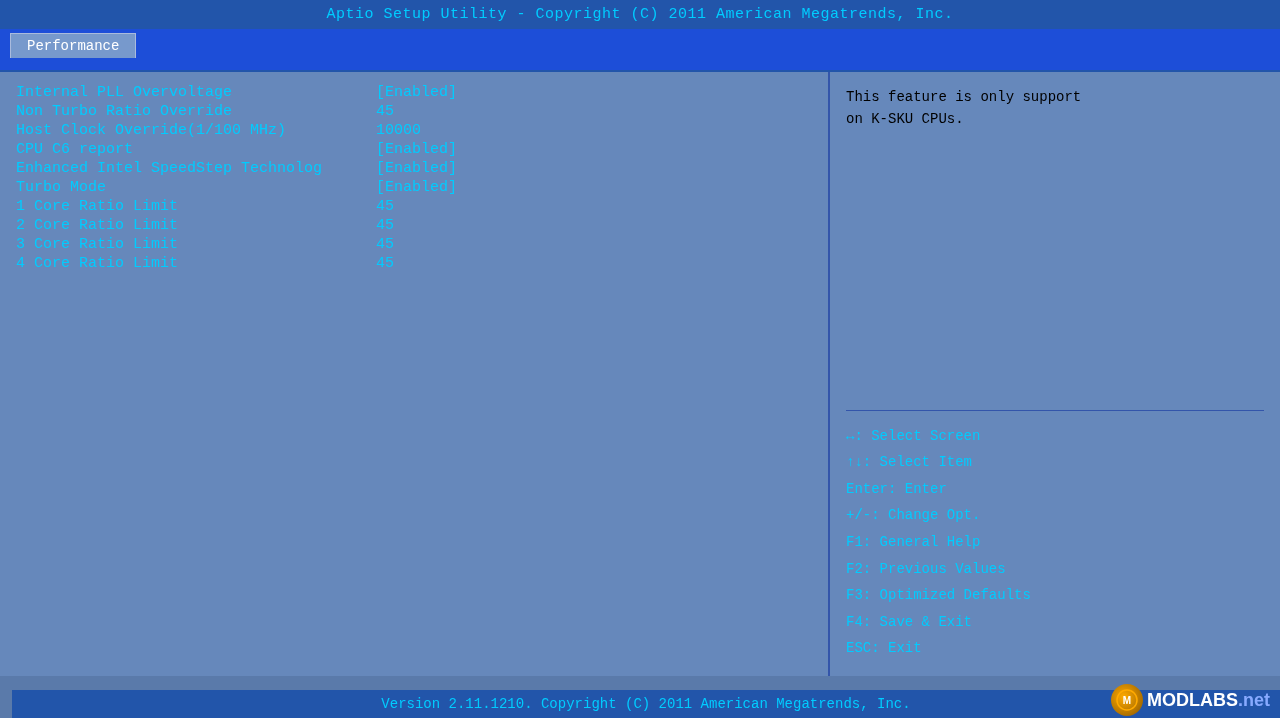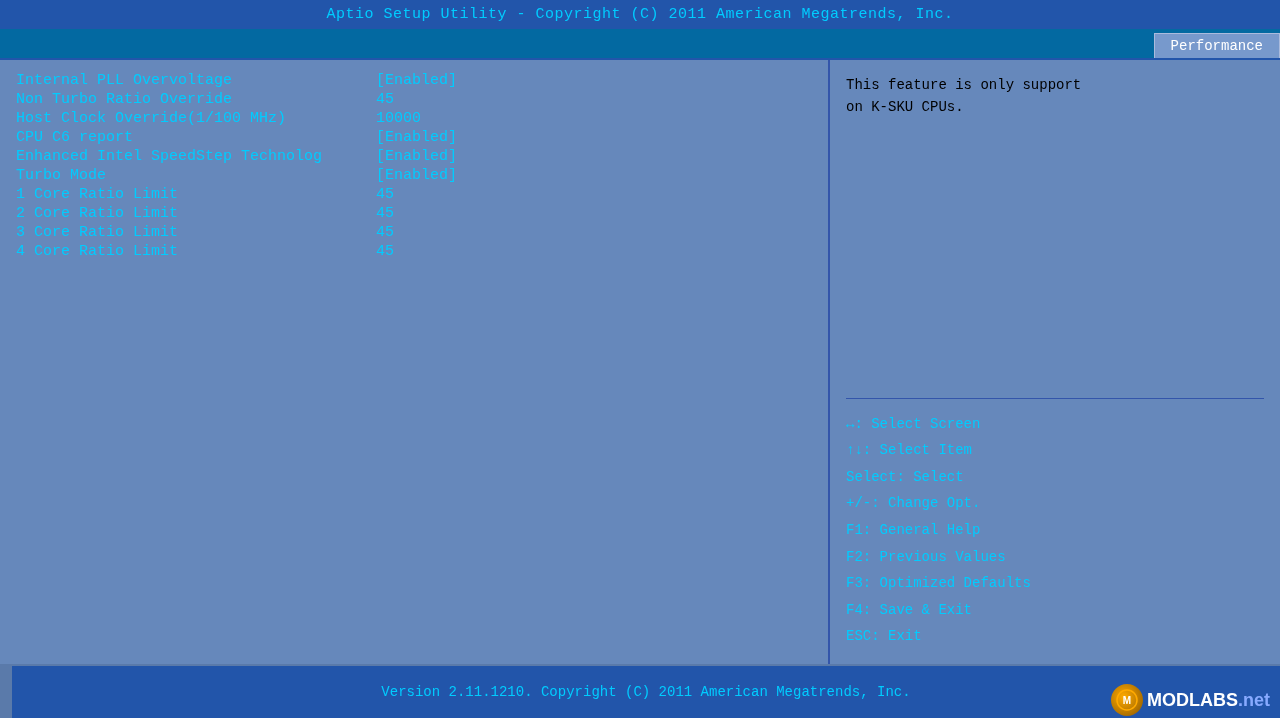--- a/index.html
+++ b/index.html
@@ -20,24 +20,23 @@
     .top-bar {
       background-color: #2255aa;
       color: #00ccff;
       text-align: center;
       padding: 6px 12px;
       font-size: 15px;
       letter-spacing: 0.5px;
     }
 
     .tab-bar {
-      background-color: #0369a1;
-      padding: 4px 0 0 10px;
+      background-color: #1d4ed8;
+      padding: 4px 0 12px 10px;
       border-bottom: 2px solid #2255aa;
-      text-align: right;
     }
 
     .tab {
       display: inline-block;
       background-color: #7799cc;
       color: #ffffff;
       padding: 4px 16px;
       font-size: 14px;
       border-top: 1px solid #aabbdd;
       border-left: 1px solid #aabbdd;
@@ -98,21 +97,21 @@
     .key-hints {
       color: #00ccff;
       font-size: 14px;
       line-height: 1.9;
     }
 
     .bottom-bar {
       background-color: #2255aa;
       color: #00ccff;
       text-align: right;
-      padding: 18px 0;
+      padding: 6px 0;
       font-size: 14px;
       position: absolute;
       bottom: 0;
       left: 12px;
       right: 0;
       display: flex;
       align-items: center;
       justify-content: center;
     }
 
@@ -208,21 +207,21 @@
 
   <div class="right-panel">
     <div class="help-text">
       <span>This feature is only support</span><br>
       <span>on K-SKU CPUs.</span>
     </div>
     <hr class="divider">
     <div class="key-hints">
       <div>↔: Select Screen</div>
       <div>↑↓: Select Item</div>
-      <div>Select: Select</div>
+      <div>Enter: Enter</div>
       <div>+/-: Change Opt.</div>
       <div>F1: General Help</div>
       <div>F2: Previous Values</div>
       <div>F3: Optimized Defaults</div>
       <div>F4: Save &amp; Exit</div>
       <div>ESC: Exit</div>
     </div>
   </div>
 </div>
 

